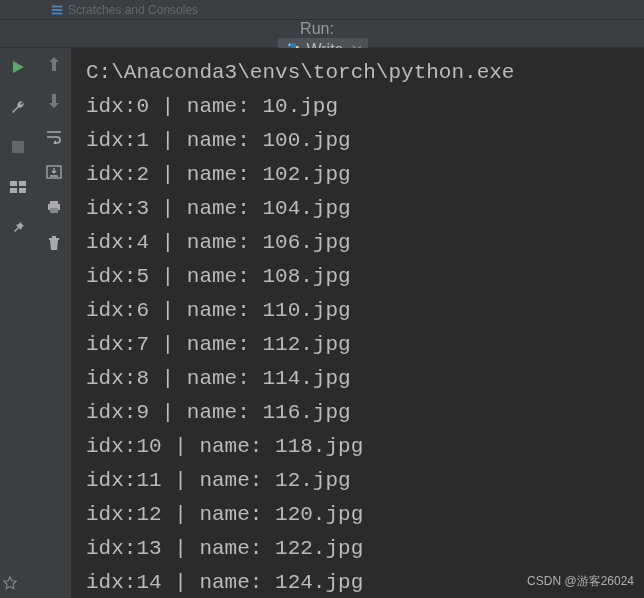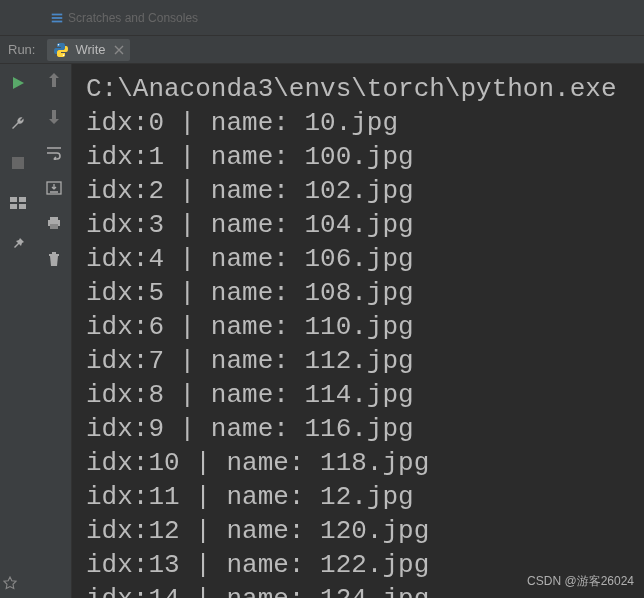--- a/index.html
+++ b/index.html
@@ -6,41 +6,42 @@
     body {
       width: 644px;
       height: 598px;
       background: #2b2b2b;
       font-family: Consolas, 'Courier New', monospace;
       color: #bbbbbb;
       overflow: hidden;
       position: relative;
     }
     .top-bar {
-      height: 36px;
+      height: 20px;
       background: #3c3f41;
       display: flex;
       align-items: center;
       padding-left: 50px;
       font-size: 12px;
       color: #666;
       font-family: -apple-system, 'Segoe UI', sans-serif;
       border-bottom: 1px solid #323232;
     }
     .top-bar svg { margin-right: 4px; }
     .run-bar {
       height: 28px;
       background: #3c3f41;
       display: flex;
       align-items: center;
-      padding-left: 8px;
+      padding-left: 2px;
       font-family: -apple-system, 'Segoe UI', sans-serif;
-      font-size: 13px;
+      font-size: 16px;
       color: #999;
       border-bottom: 1px solid #323232;
+      flex-direction: column;
     }
     .run-label { margin-right: 12px; }
     .tab {
       display: flex;
       align-items: center;
       padding: 3px 6px;
       background: #4e5254;
       border-radius: 2px;
     }
     .tab-icon { margin-right: 6px; display:inline-flex; }
@@ -67,21 +68,21 @@
       flex-direction: column;
       align-items: center;
       padding-top: 8px;
       gap: 16px;
       border-right: 1px solid #323232;
     }
     .console {
       flex: 1;
       background: #2b2b2b;
       padding: 8px 0 12px 14px;
-      font-size: 26px;
+      font-size: 21px;
       line-height: 34px;
       white-space: pre;
       color: #bbbbbb;
       overflow: hidden;
     }
     .watermark {
       position: absolute;
       bottom: 8px;
       right: 10px;
       font-family: -apple-system, 'Segoe UI', sans-serif;

